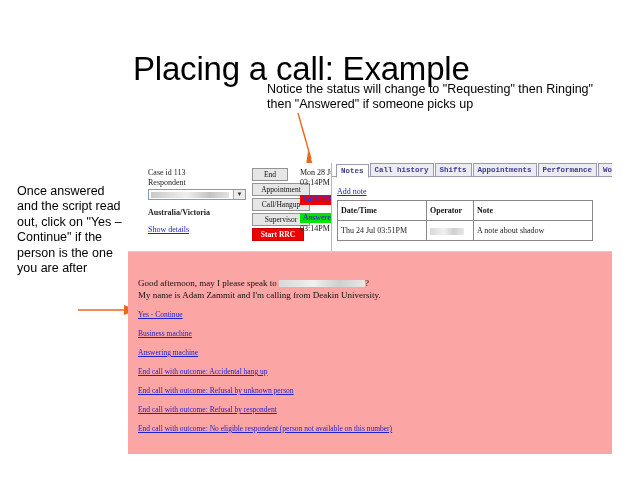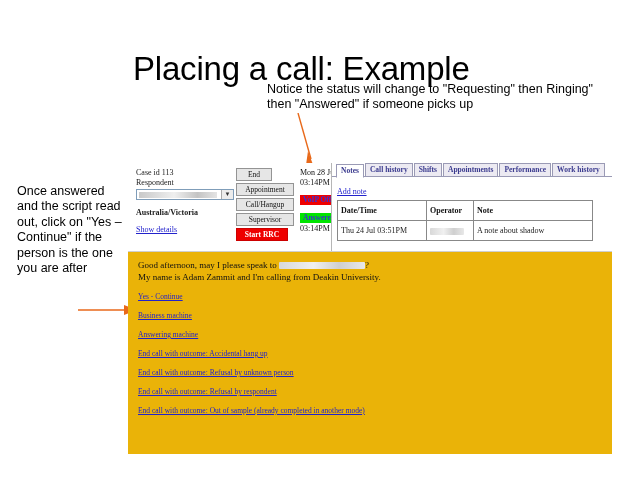--- a/index.html
+++ b/index.html
@@ -71,21 +71,21 @@
   .app-top {
     position: relative;
     height: 88px;
     background: #ffffff;
     border-bottom: 1px solid #cfcfcf;
   }
 
   
   .info-col {
     position: absolute;
-    left: 8px; top: 5px;
+    left: 20px; top: 5px;
     width: 110px;
   }
   .info-line {
     font-size: 8px;
     color: #222;
     line-height: 10px;
     white-space: nowrap;
   }
   .redacted {
     display: inline-block;
@@ -126,21 +126,21 @@
     text-decoration: underline;
     line-height: 11px;
     display: inline-block;
     cursor: pointer;
     font-family: Liberation Serif, serif;
   }
 
   
   .btn-col {
     position: absolute;
-    left: 108px; top: 5px;
+    left: 124px; top: 5px;
     width: 62px;
   }
   .appbtn {
     display: block;
     width: 58px;
     margin-bottom: 2px;
     font-size: 7.5px;
     font-family: "Liberation Serif", serif;
     text-align: center;
     padding: 1px 0 1px 0;
@@ -196,21 +196,21 @@
   .tabstrip {
     height: 13px;
     padding-left: 4px;
     border-bottom: 1px solid #9a9ab5;
     background: #ffffff;
     white-space: nowrap;
     font-size: 0;
   }
   .tab {
     display: inline-block;
-    font-family: Liberation Serif, serif;
+    font-family: Liberation Mono, monospace;
     font-size: 7.5px;
     font-weight: bold;
     color: #3b3b8f;
     background: #eceaf2;
     border: 1px solid #9a9ab5;
     border-bottom: none;
     padding: 1px 4px 1px 4px;
     line-height: 10px;
     margin-right: 1px;
     cursor: pointer;
@@ -239,22 +239,22 @@
   .note-table td { color: #222; }
   .col-dt { width: 82px; }
   .col-op { width: 40px; }
   .col-note { width: 112px; }
 
   
   .app-body {
     position: absolute;
     left: 0; top: 89px;
     right: 0; bottom: 0;
-    background: #eab308;
-    padding: 7px 10px;
+    background: #fca5a5;
+    padding: 25px 10px;
     box-sizing: border-box;
   }
   .script-line {
     font-family: "Liberation Serif", serif;
     font-size: 9px;
     line-height: 12px;
     color: #111;
     white-space: nowrap;
   }
   .opt-list { margin-top: 9px; }
@@ -360,17 +360,17 @@
     </div>
     <div class="script-line">My name is Adam Zammit and I'm calling from Deakin University.</div>
 
     <div class="opt-list">
       <a class="opt-link">Yes - Continue</a>
       <a class="opt-link">Business machine</a>
       <a class="opt-link">Answering machine</a>
       <a class="opt-link">End call with outcome:  Accidental hang up</a>
       <a class="opt-link">End call with outcome:  Refusal by unknown person</a>
       <a class="opt-link">End call with outcome:  Refusal by respondent</a>
-      <a class="opt-link">End call with outcome:  Out of sample (already completed in another mode)</a>
+      <a class="opt-link">End call with outcome:  No eligible respondent (person not available on this number)</a>
     </div>
   </div>
 
 </div>
 
 </body></html>

